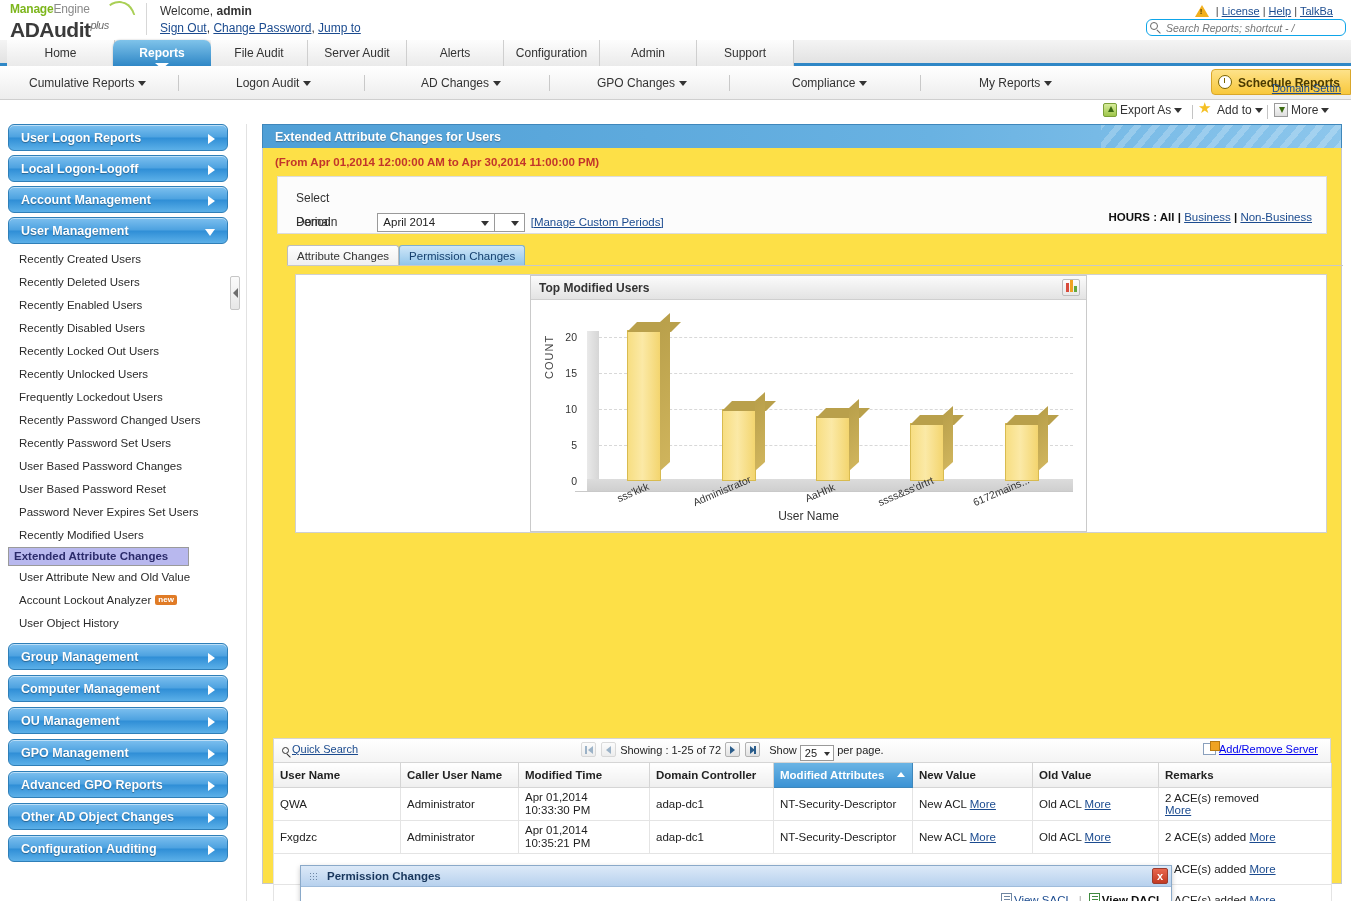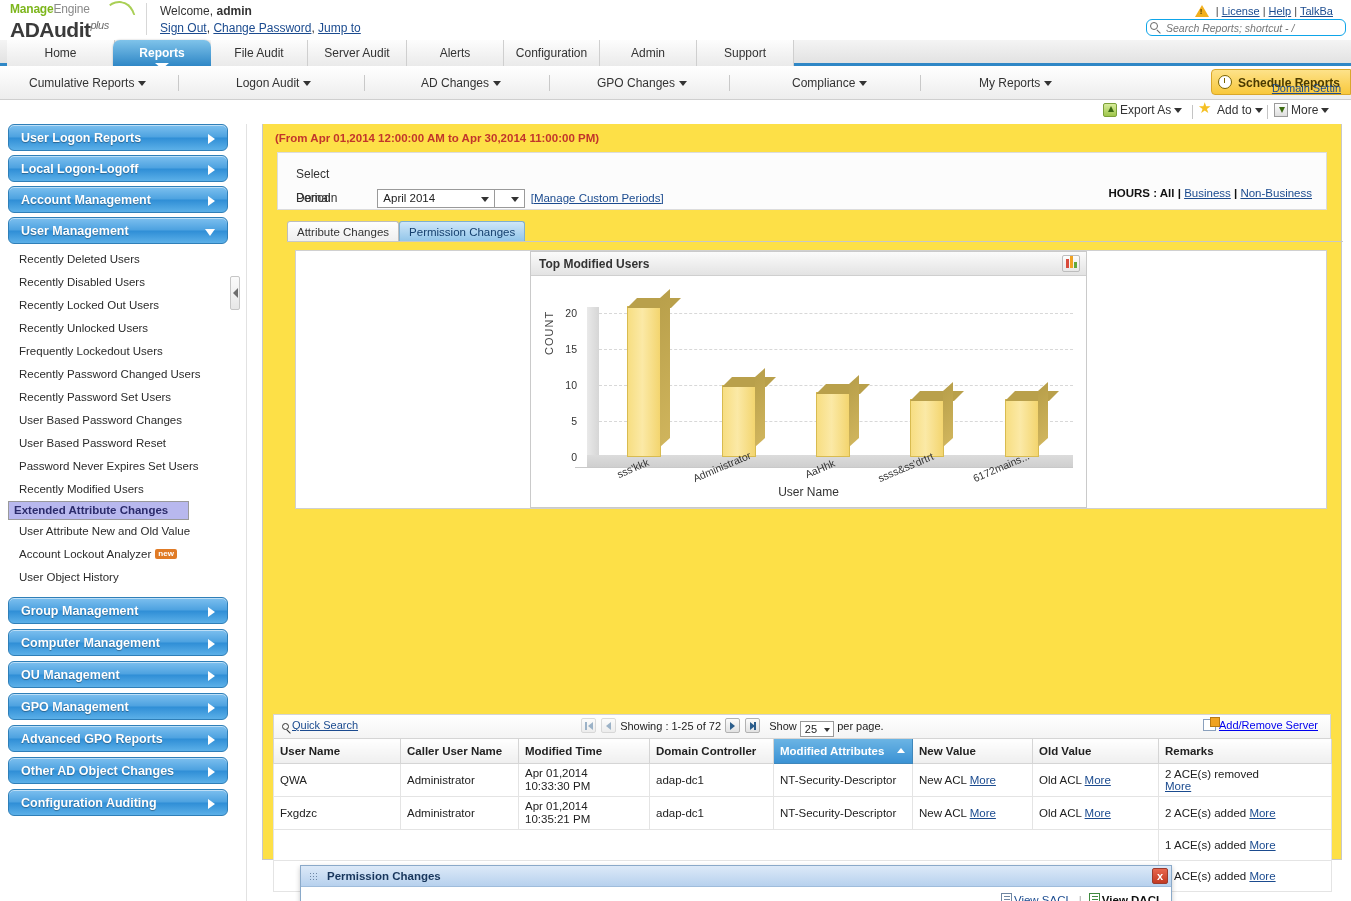--- a/index.html
+++ b/index.html
@@ -291,21 +291,23 @@
 
 <div class="page">
 
   <div class="sidebar">
     <div class="grp"><span>User Logon Reports</span><i class="arr"></i></div>
     <div class="grp"><span>Local Logon-Logoff</span><i class="arr"></i></div>
     <div class="grp"><span>Account Management</span><i class="arr"></i></div>
     <div class="grp open"><span>User Management</span><i class="arr"></i></div>
 
     <div>
+      <div class="subitem"><span>Recently Created Users</span></div>
       <div class="subitem"><span>Recently Deleted Users</span></div>
+      <div class="subitem"><span>Recently Enabled Users</span></div>
       <div class="subitem"><span>Recently Disabled Users</span></div>
       <div class="subitem"><span>Recently Locked Out Users</span></div>
       <div class="subitem"><span>Recently Unlocked Users</span></div>
       <div class="subitem"><span>Frequently Lockedout Users</span></div>
       <div class="subitem"><span>Recently Password Changed Users</span></div>
       <div class="subitem"><span>Recently Password Set Users</span></div>
       <div class="subitem"><span>User Based Password Changes</span></div>
       <div class="subitem"><span>User Based Password Reset</span></div>
       <div class="subitem"><span>Password Never Expires Set Users</span></div>
       <div class="subitem"><span>Recently Modified Users</span></div>
@@ -323,20 +325,24 @@
       <div class="grp" style="margin-bottom:5px"><span>Advanced GPO Reports</span><i class="arr"></i></div>
       <div class="grp" style="margin-bottom:5px"><span>Other AD Object Changes</span><i class="arr"></i></div>
       <div class="grp" style="margin-bottom:5px"><span>Configuration Auditing</span><i class="arr"></i></div>
     </div>
   </div>
 
   <div class="collapser"></div>
   <div class="vrule"></div>
 
   <div class="content">
+    <div class="panel-title">
+      <span>Extended Attribute Changes for Users</span>
+      <span class="stripes"></span>
+    </div>
     <div class="panel-body">
 
       <div class="daterange">(From Apr 01,2014 12:00:00 AM to Apr 30,2014 11:00:00 PM)</div>
 
       <div class="filterbox">
         <div class="frow">
           <span class="flabel">Select Domain</span>
           <span class="sel" style="width:148px"><span>adap.internal.com</span><i class="dc"></i></span>
         </div>
         <div class="frow">

